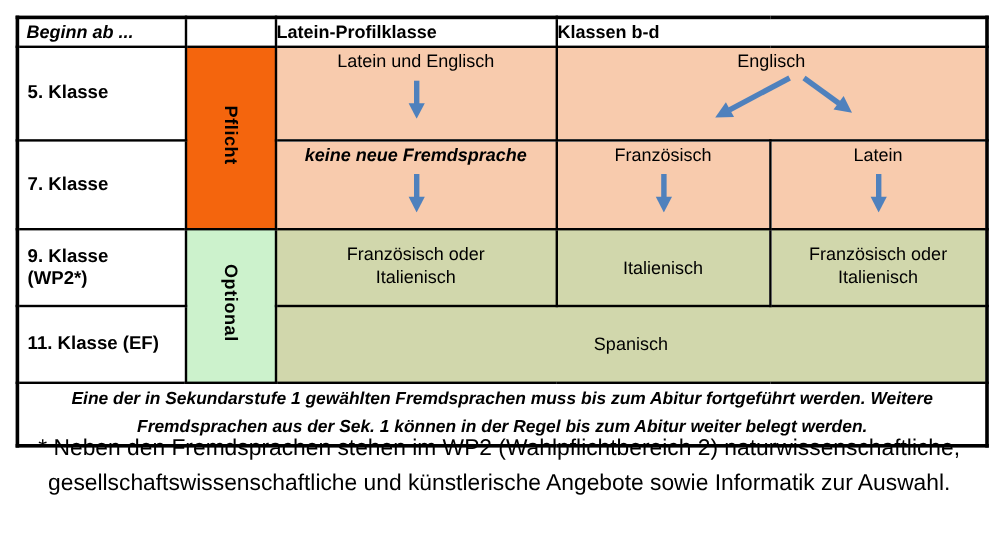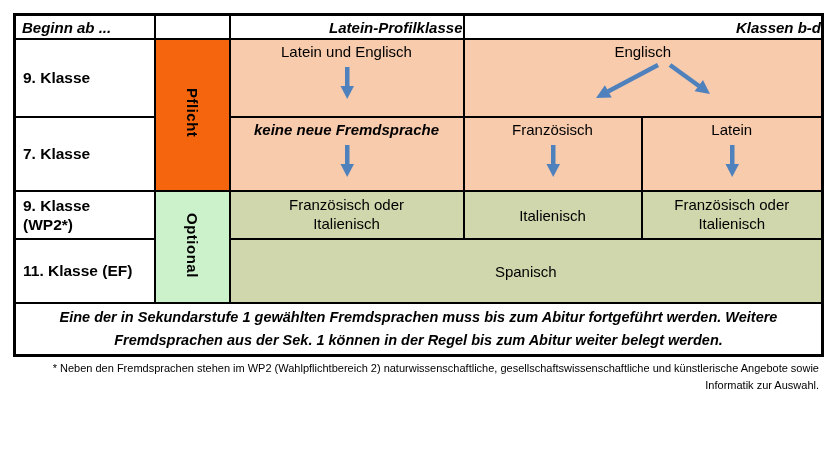--- a/index.html
+++ b/index.html
@@ -9,21 +9,21 @@
   table.matrix {
     position:absolute; left:13px; top:13px; width:808px;
     border-collapse:collapse; table-layout:fixed;
     border:3px solid #000;
   }
   .matrix th, .matrix td { border:2px solid #000; padding:0; overflow:hidden; }
 
   
   .matrix th { height:22px; font-size:15px; font-weight:bold; background:#fff; vertical-align:middle;margin-top:12px; }
   th.h-left { text-align:left; font-style:italic; padding-left:6px; }
-  th.h-center { text-align:right;font-style:italic; }
+  th.h-center { text-align:left; }
 
   
   td.rowlabel { background:#fff; text-align:left; vertical-align:middle;
                 font-weight:bold; font-size:15.5px; padding-left:7px; }
   td.rowlabel .narrow { display:inline-block; max-width:84px; line-height:1.25; }
   td.rowlabel .nowrap { white-space:nowrap; }
 
   
   td.band { text-align:center; vertical-align:middle; }
   td.band-pflicht { background:#F4650D; }
@@ -41,21 +41,21 @@
   .arrow-down { display:block; margin:7px auto 0; }
   .arrow-split { display:block; margin:2px auto 0; }
 
   
   td.note { background:#fff; text-align:center; vertical-align:middle;
             font-style:italic; font-weight:bold; font-size:14.5px;
             line-height:1.55; padding:2px 24px; }
 
   
   .footnote { position:absolute; left:13px; top:360px; width:806px;
-              font-size:11px; line-height:1.5; text-align:right; }
+              font-size:19px; line-height:1.5; text-align:center; }
   .stand { position:absolute; right:12px; top:434px; font-size:15.5px; }
 </style>
 </head>
 <body>
 
 <div class="sheet">
 
   <table class="matrix">
     <colgroup>
       <col style="width:140px">
@@ -68,21 +68,21 @@
     <tbody>
         <tr style="height:22px">
       <th class="h-left">Beginn ab ...</th>
       <th></th>
       <th class="h-center">Latein-Profilklasse</th>
       <th class="h-center" colspan="2">Klassen b-d</th>
     </tr>
 
     <tr style="height:78px">
       <td class="rowlabel">
-        <span class="nowrap">9. Klasse</span>
+        <span class="nowrap">5. Klasse</span>
       </td>
       <td class="band band-pflicht" rowspan="2">
         <span class="vtext">Pflicht</span>
       </td>
       <td class="peach">
         <span>Latein und Englisch</span>
         <svg class="arrow-down" width="16" height="32" viewBox="0 0 16 32">
           <rect x="6" y="0" width="4.5" height="20" fill="#4F81BD"></rect>
           <polygon points="1.5,19 15,19 8.2,32" fill="#4F81BD"></polygon>
         </svg>
@@ -118,21 +118,21 @@
       </td>
       <td class="peach">
         <span>Latein</span>
         <svg class="arrow-down" width="16" height="32" viewBox="0 0 16 32">
           <rect x="6" y="0" width="4.5" height="20" fill="#4F81BD"></rect>
           <polygon points="1.5,19 15,19 8.2,32" fill="#4F81BD"></polygon>
         </svg>
       </td>
     </tr>
 
-    <tr style="height:48px">
+    <tr style="height:64px">
       <td class="rowlabel">
         <span class="narrow">9. Klasse (WP2*)</span>
       </td>
       <td class="band band-optional" rowspan="2">
         <span class="vtext">Optional</span>
       </td>
       <td class="sage">
         <span class="wrap2">Französisch oder Italienisch</span>
       </td>
       <td class="sage">

